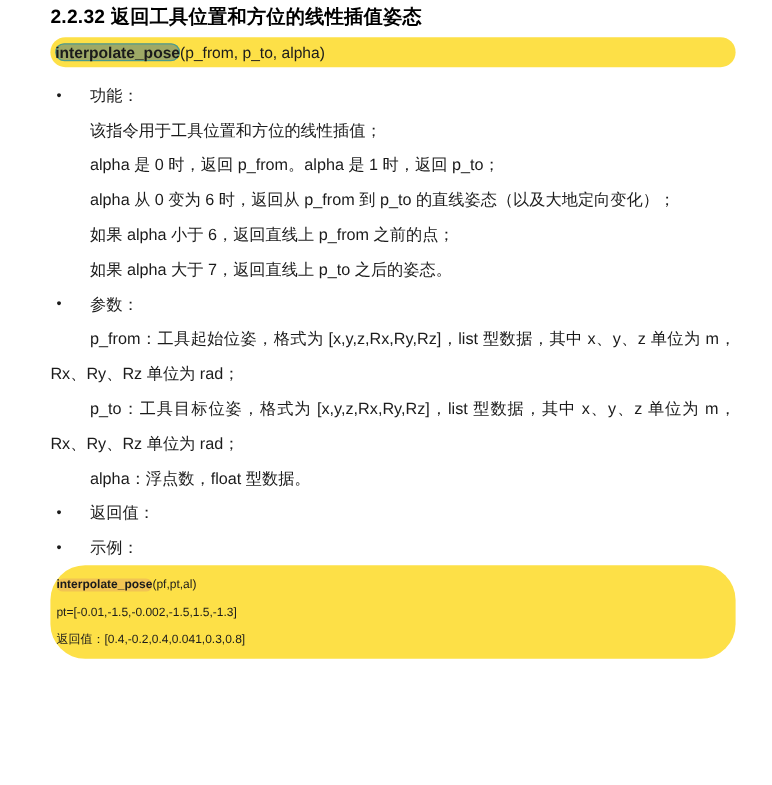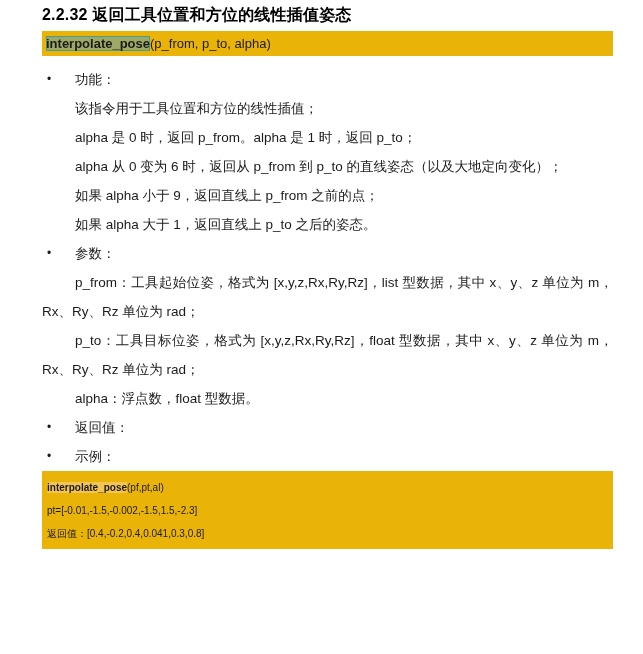--- a/index.html
+++ b/index.html
@@ -1,15 +1,15 @@
 <!DOCTYPE html>
 <html><head>
 <meta charset="utf-8">
 <style>
-  * { box-sizing: border-box; }
+  * { box-sizing: border-box; border-radius: 29px; }
   html, body { margin: 0; padding: 0; background: #ffffff; }
   .page {
     position: relative;
     width: 643px;
     height: 654px;
     background: #ffffff;
     font-family: "Liberation Sans", "DejaVu Sans", sans-serif;
     color: #1b1b1b;
     overflow: hidden;
   }
@@ -20,21 +20,21 @@
   .doc-heading {
     font-size: 16px;
     font-weight: 700;
     color: #000000;
     margin: 0;
     padding-top: 3px;
     line-height: 23px;
     letter-spacing: 0.2px;
   }
   .codebox {
-    background: #eab308;
+    background: #fde047;
     width: 571px;
   }
   .signature-box {
     margin-top: 5px;
     height: 25px;
     line-height: 25px;
     padding-left: 4px;
     font-size: 13px;
     white-space: nowrap;
   }
@@ -87,42 +87,42 @@
 
     <div class="body-text">
 
       <div class="bullet-row">
         <span class="bullet-dot">•</span>
         <span>功能：</span>
       </div>
       <p class="para">该指令用于工具位置和方位的线性插值；</p>
       <p class="para">alpha 是 0 时，返回 p_from。alpha 是 1 时，返回 p_to；</p>
       <p class="para">alpha 从 0 变为 6 时，返回从 p_from 到 p_to 的直线姿态（以及大地定向变化）；</p>
-      <p class="para">如果 alpha 小于 9，返回直线上 p_from  之前的点；</p>
-      <p class="para">如果 alpha 大于 1，返回直线上 p_to 之后的姿态。</p>
+      <p class="para">如果 alpha 小于 6，返回直线上 p_from  之前的点；</p>
+      <p class="para">如果 alpha 大于 7，返回直线上 p_to 之后的姿态。</p>
 
       <div class="bullet-row">
         <span class="bullet-dot">•</span>
         <span>参数：</span>
       </div>
       <p class="para">p_from：工具起始位姿，格式为 [x,y,z,Rx,Ry,Rz]，list 型数据，其中 x、y、z  单位为 m，Rx、Ry、Rz 单位为 rad；</p>
-      <p class="para">p_to：工具目标位姿，格式为 [x,y,z,Rx,Ry,Rz]，float 型数据，其中 x、y、z  单位为 m，Rx、Ry、Rz 单位为 rad；</p>
+      <p class="para">p_to：工具目标位姿，格式为 [x,y,z,Rx,Ry,Rz]，list 型数据，其中 x、y、z  单位为 m，Rx、Ry、Rz 单位为 rad；</p>
       <p class="para">alpha：浮点数，float 型数据。</p>
 
       <div class="bullet-row">
         <span class="bullet-dot">•</span>
         <span>返回值：</span>
       </div>
 
       <div class="bullet-row">
         <span class="bullet-dot">•</span>
         <span>示例：</span>
       </div>
 
       <div class="codebox example-box">
         <div class="code-line"><span class="hl-amber">interpolate_pose</span><span>(pf,pt,al)</span></div>
-        <div class="code-line">pt=[-0.01,-1.5,-0.002,-1.5,1.5,-2.3]</div>
+        <div class="code-line">pt=[-0.01,-1.5,-0.002,-1.5,1.5,-1.3]</div>
         <div class="code-line">返回值：[0.4,-0.2,0.4,0.041,0.3,0.8]</div>
       </div>
 
     </div>
   </div>
 </div>
 
 </body></html>

